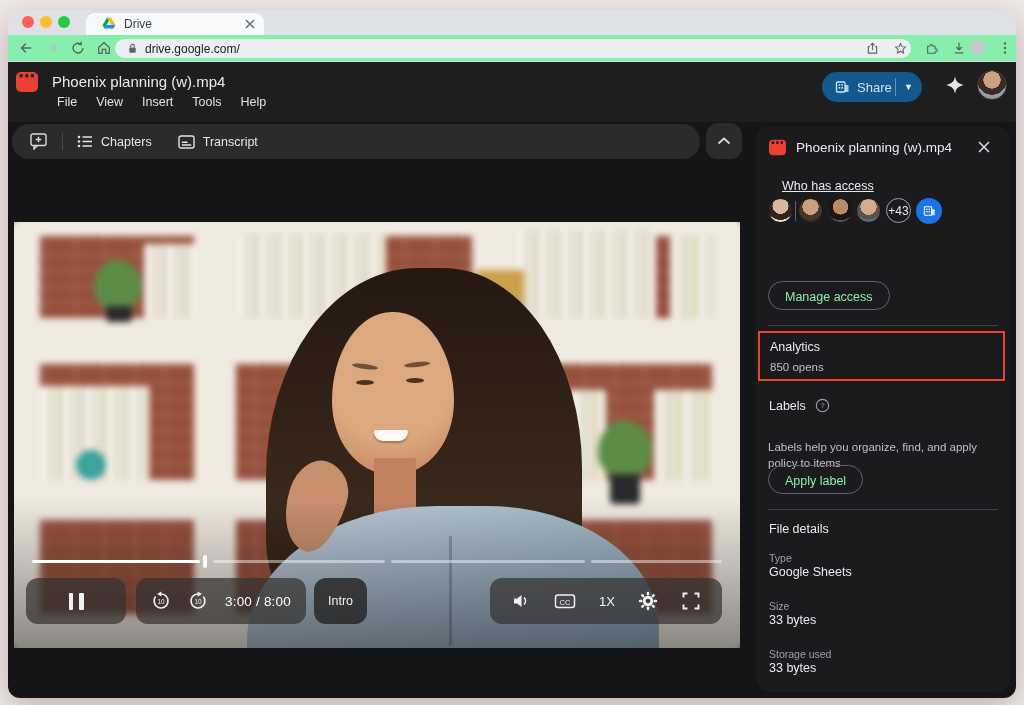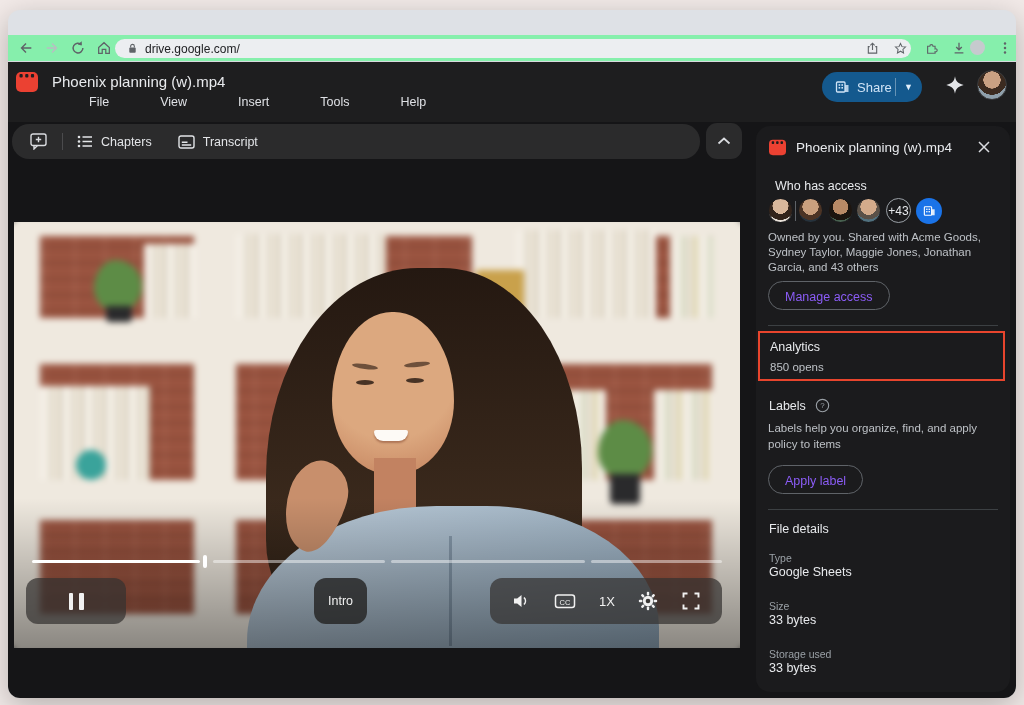--- a/index.html
+++ b/index.html
@@ -29,21 +29,21 @@
   .profile-dot { position:absolute; left:962px; top:5px; width:15px; height:15px; border-radius:50%; background:#c6cace; }
 
   
   .app { position:absolute; left:0; top:52px; width:1008px; height:636px; background:#151517; }
   .app-header { position:absolute; left:0; top:0; width:100%; height:60px; background:#1e1e1f; }
   .vids-icon { position:relative; width:22px; height:22px; }
   .vids-icon svg { display:block; }
   .hdr-vids { position:absolute; left:8px; top:9px; }
   .file-title { position:absolute; left:44px; top:11px; font-size:15px; color:#e8eaed; }
   .menus { position:absolute; left:49px; top:33px; display:flex; gap:19px; font-size:12.5px; color:#dfe1e5; }
-  .menus span { cursor:default;margin-left:32px; }
+  .menus span { cursor:default; }
 
   .share-btn { position:absolute; left:814px; top:10px; width:100px; height:30px; background:#14598e; border-radius:15px; display:flex; align-items:center; color:#cfe3f6; }
   .share-main { display:flex; align-items:center; gap:7px; padding-left:13px; width:73px; }
   .share-label { font-size:13px; font-weight:500; }
   .share-sep { width:1px; height:18px; background:rgba(255,255,255,.35); }
   .share-caret { width:25px; text-align:center; font-size:9px; color:#e3f0fc; }
   .sparkle { position:absolute; left:936px; top:12px; width:22px; height:22px; color:#e3e5e8; }
   .hdr-avatar { position:absolute; left:969px; top:8px; width:30px; height:30px; border-radius:50%; background:radial-gradient(circle at 50% 32%, #caa183 0 36%, #3c2b20 37% 62%, #8fa0ab 63%); border:1px solid #3a3a3c; }
 
   
@@ -92,52 +92,68 @@
   .right-pill { left:476px; width:232px; gap:23px; }
   .speed { font-size:13px; font-weight:500; }
   .vicon { width:20px; height:20px; display:block; }
 
   
   .sidebar { position:absolute; left:748px; top:64px; width:254px; height:566px; background:#1b1b1d; border-radius:14px; color:#e8eaed; }
   .sb-title { position:absolute; left:40px; top:14px; font-size:13.5px; font-weight:500; width:170px; white-space:nowrap; }
   .sb-vids { position:absolute; left:13px; top:13px; }
   .sb-close { position:absolute; left:220px; top:13px; width:16px; height:16px; color:#dadce0; }
   .sb-sec-h { font-size:12.5px; font-weight:500; color:#e8eaed; }
-  .who { position:absolute; left:19px; top:53px; }
+  .who { position:absolute; left:26px; top:53px;text-decoration:underline; }
   .avrow { position:absolute; left:12px; top:72px; height:26px; }
   .av { position:absolute; top:0; width:25px; height:25px; border-radius:50%; border:1px solid #1b1b1d; }
   .av1 { left:0; background:radial-gradient(circle at 50% 30%, #d9b79b 0 40%, #33241b 41% 70%, #e7e0d8 71%); }
   .av2 { left:30px; background:radial-gradient(circle at 50% 34%, #caa07e 0 42%, #4c3425 43% 68%, #26323c 69%); }
   .av3 { left:60px; background:radial-gradient(circle at 50% 34%, #b98a66 0 40%, #1d150f 41% 70%, #47604f 71%); }
   .av4 { left:88px; background:radial-gradient(circle at 50% 34%, #d3ab8b 0 42%, #5a5148 43% 66%, #50707e 67%); }
   .av-div { position:absolute; left:27px; top:3px; width:1px; height:20px; background:#5f6368; }
   .av-extra { position:absolute; left:118px; top:0; width:25px; height:25px; border-radius:50%; border:1px solid #9aa0a6; font-size:12px; display:flex; align-items:center; justify-content:center; color:#e8eaed; }
   .av-org { position:absolute; left:148px; top:0; width:26px; height:26px; border-radius:50%; background:#1a73e8; display:flex; align-items:center; justify-content:center; color:#fff; }
   .shared-text { position:absolute; left:12px; top:104px; width:238px; font-size:11.5px; line-height:1.32; color:#bdc1c6; }
-  .pill-btn { position:absolute; height:29px; border:1px solid #5f6368; border-radius:15px; background:none; color:#8b5cf6; font-size:12.5px; font-weight:500; font-family:"Liberation Sans",sans-serif; padding:8px 16px; cursor:pointer; }
+  .pill-btn { position:absolute; height:29px; border:1px solid #5f6368; border-radius:15px; background:none; color:#86efac; font-size:12.5px; font-weight:500; font-family:"Liberation Sans",sans-serif; padding:8px 16px; cursor:pointer; }
   .manage { left:12px; top:155px; }
   .sb-div { position:absolute; left:12px; width:230px; height:1px; background:#3c4043; }
   .analytics-box { position:absolute; left:2px; top:205px; width:247px; height:50px; border:2px solid #e8452d; }
   .an-title { position:absolute; left:10px; top:7px; }
   .an-opens { position:absolute; left:10px; top:28px; font-size:11.5px; color:#bdc1c6; }
   .labels-h { position:absolute; left:13px; top:272px; display:flex; align-items:center; gap:9px; }
   .help-ic { width:15px; height:15px; color:#9aa0a6; }
-  .labels-desc { position:absolute; left:12px; top:295px; width:236px; font-size:11.5px; line-height:1.35; color:#bdc1c6; }
+  .labels-desc { position:absolute; left:12px; top:314px; width:236px; font-size:11.5px; line-height:1.35; color:#bdc1c6; }
   .applybtn { left:12px; top:339px; }
   .fd-title { position:absolute; left:13px; top:396px; }
   .fd-label { position:absolute; left:13px; font-size:10.5px; color:#9aa0a6; }
   .fd-value { position:absolute; left:13px; font-size:12.5px; color:#e8eaed; }
 
   svg { display:block; }
 </style>
 </head>
 <body>
 
 <div class="window">
 
+  <div class="tabstrip">
+    <div class="traffic t-red"></div>
+    <div class="traffic t-yellow"></div>
+    <div class="traffic t-green"></div>
+    <div class="tab">
+      <svg class="tab-fav" viewBox="0 0 24 21">
+        <polygon points="8.7,0 15.3,0 23,13.2 16.3,13.2" fill="#ffba00"></polygon>
+        <polygon points="8.7,0 12,5.8 4.4,19 1,13.2" fill="#00ac47"></polygon>
+        <polygon points="4.4,19 7.8,13.2 23,13.2 19.6,19" fill="#2684fc"></polygon>
+      </svg>
+      <span class="tab-title">Drive</span>
+      <svg class="tab-close" viewBox="0 0 12 12">
+          <path d="M2 2 L10 10 M10 2 L2 10" stroke="currentColor" stroke-width="1.3"></path>
+        </svg>
+    </div>
+  </div>
 
   <div class="browserbar">
     <svg class="nav-ic" style="left:10px" viewBox="0 0 18 18">
         <path d="M15 9 H4 M9 4 L4 9 L9 14" stroke="currentColor" stroke-width="1.6" fill="none"></path>
       </svg>
     <svg class="nav-ic" style="left:36px; color:#b9bdc2" viewBox="0 0 18 18">
         <path d="M3 9 H14 M9 4 L14 9 L9 14" stroke="currentColor" stroke-width="1.6" fill="none"></path>
       </svg>
     <svg class="nav-ic" style="left:62px" viewBox="0 0 18 18">
         <path d="M14.5 9 a5.5 5.5 0 1 1 -1.7 -3.9" stroke="currentColor" stroke-width="1.6" fill="none"></path>
@@ -290,20 +306,33 @@
         <div class="seg" style="left:377px; width:194px"></div>
         <div class="seg" style="left:577px; width:131px"></div>
       </div>
 
       <div class="cpill pause-pill">
         <div class="pause-bars">
             <i></i>
             <i></i>
           </div>
       </div>
+      <div class="cpill mid-pill">
+        <svg class="vicon" viewBox="0 0 20 20">
+            <path d="M10 3 A 7 7 0 1 1 4.6 5.6" fill="none" stroke="#f1f1f1" stroke-width="1.6"></path>
+            <polygon points="10.4,0.4 10.4,5.6 6,3" fill="#f1f1f1"></polygon>
+            <text x="10" y="12.6" font-size="6.4" fill="#f1f1f1" text-anchor="middle" font-family="Liberation Sans, sans-serif">10</text>
+          </svg>
+        <svg class="vicon" viewBox="0 0 20 20">
+            <path d="M10 3 A 7 7 0 1 0 15.4 5.6" fill="none" stroke="#f1f1f1" stroke-width="1.6"></path>
+            <polygon points="9.6,0.4 9.6,5.6 14,3" fill="#f1f1f1"></polygon>
+            <text x="10" y="12.6" font-size="6.4" fill="#f1f1f1" text-anchor="middle" font-family="Liberation Sans, sans-serif">10</text>
+          </svg>
+        <span class="time">3:00 / 8:00</span>
+      </div>
       <div class="cpill intro-pill">
         <span>Intro</span>
       </div>
       <div class="cpill right-pill">
         <svg class="vicon" viewBox="0 0 20 20">
             <path d="M3 7.5 V12.5 H6.2 L10.5 16 V4 L6.2 7.5 Z" fill="#f1f1f1"></path>
             <path d="M13 6.5 A 5 5 0 0 1 13 13.5" fill="none" stroke="#f1f1f1" stroke-width="1.6"></path>
           </svg>
         <svg class="vicon" style="width:22px" viewBox="0 0 22 20">
             <rect x="1.5" y="4" width="19" height="12.5" rx="2.5" stroke="#f1f1f1" stroke-width="1.5" fill="none"></rect>
@@ -356,21 +385,20 @@
           <svg width="13" height="12" viewBox="0 0 15 14">
               <rect x="1.5" y="2" width="8.5" height="10" rx="1" stroke="currentColor" stroke-width="1.3" fill="none"></rect>
               <rect x="3.6" y="4.2" width="1.6" height="1.6" fill="currentColor"></rect>
               <rect x="6.4" y="4.2" width="1.6" height="1.6" fill="currentColor"></rect>
               <rect x="3.6" y="7" width="1.6" height="1.6" fill="currentColor"></rect>
               <rect x="6.4" y="7" width="1.6" height="1.6" fill="currentColor"></rect>
               <rect x="10" y="5" width="3.5" height="7" fill="currentColor" opacity=".85"></rect>
             </svg>
         </div>
       </div>
-      <div class="shared-text">Owned by you. Shared with Acme Goods, Sydney Taylor, Maggie Jones, Jonathan Garcia, and 43 others</div>
       <button class="pill-btn manage">Manage access</button>
 
       <div class="sb-div" style="top:199px"></div>
       <div class="analytics-box">
         <div class="sb-sec-h an-title">Analytics</div>
         <div class="an-opens">850 opens</div>
       </div>
 
       <div class="labels-h">
         <span class="sb-sec-h">Labels</span>

